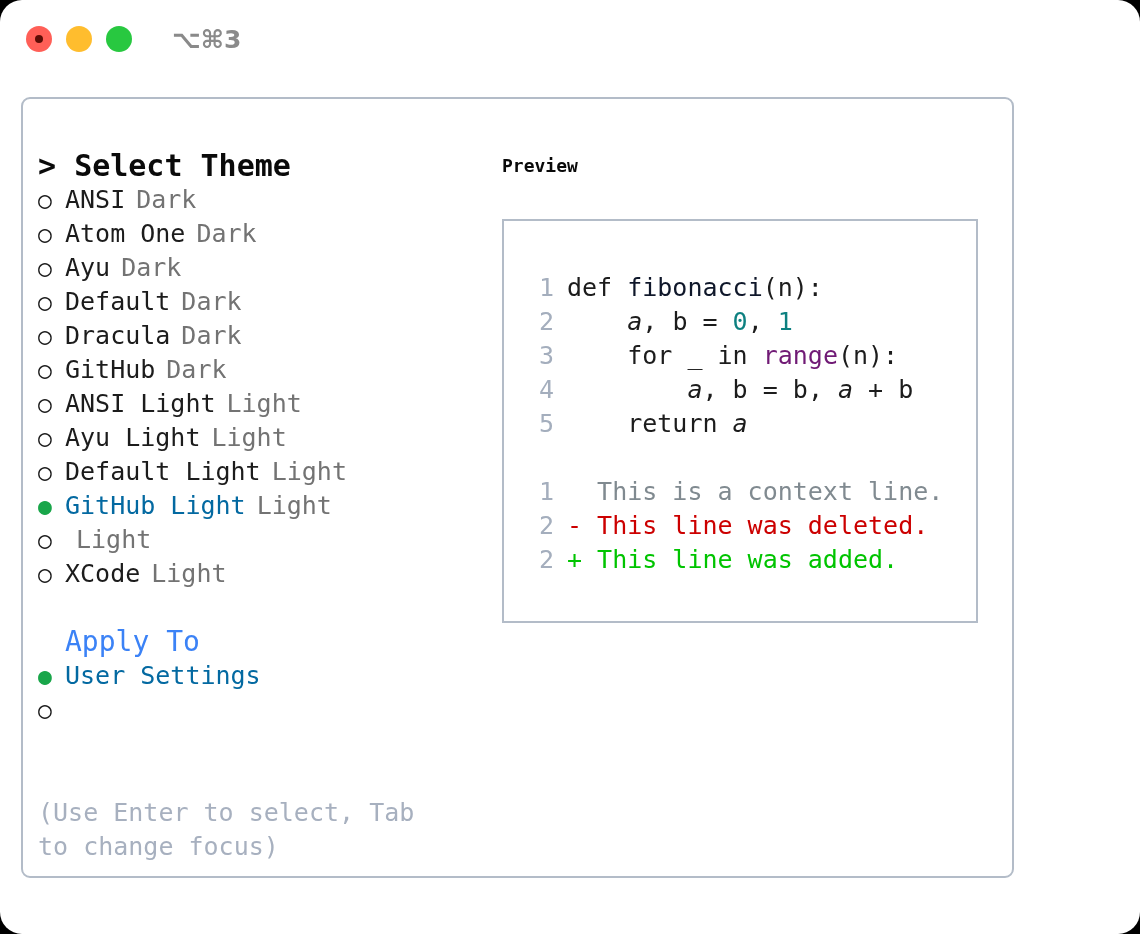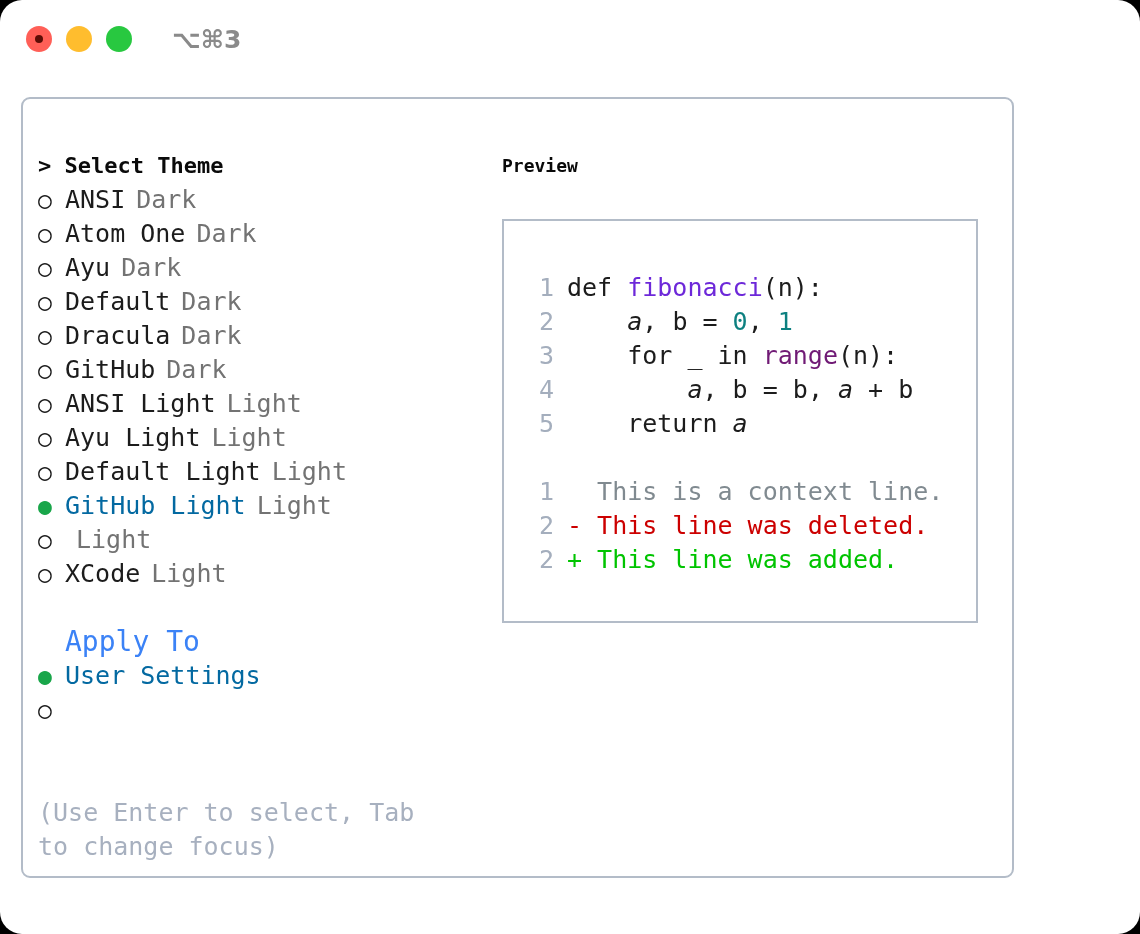--- a/index.html
+++ b/index.html
@@ -96,21 +96,21 @@
 
   
   .left-col {
     position: absolute;
     left: 15px;
     top: 50px;
     width: 440px;
   }
 
   .section-head {
-    font-size: 22px;
+    font-size: 30px;
     font-weight: bold;
     color: #0a0a0a;
     line-height: 34px;
     white-space: pre;
   }
   .section-head .caret { display: inline; }
 
   .opt-list { margin: 0; padding: 0; }
 
   .opt {
@@ -196,21 +196,21 @@
   }
   .gutter {
     flex: 0 0 30px;
     width: 30px;
     text-align: right;
     color: #a4aebd;
     margin-right: 13px;
   }
   .code-text { color: #1c1c1c; }
 
-  .tok-fn   { color: #6d28d9; margin-top: 35px; }
+  .tok-fn   { color: #0f172a; margin-top: 35px; }
   .tok-num  { color: #0d8080; }
   .tok-call { color: #701a75; }
   .tok-var  { font-style: italic; }
 
   .blank-line { height: 34px; }
 
   .diff-ctx { color: #808a90; }
   .diff-del { color: #cc0000; }
   .diff-add { color: #00c400; }
 </style>

